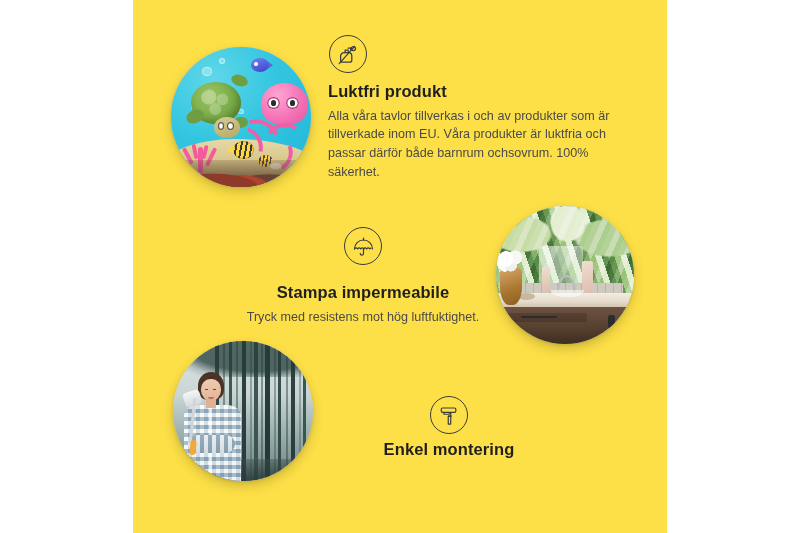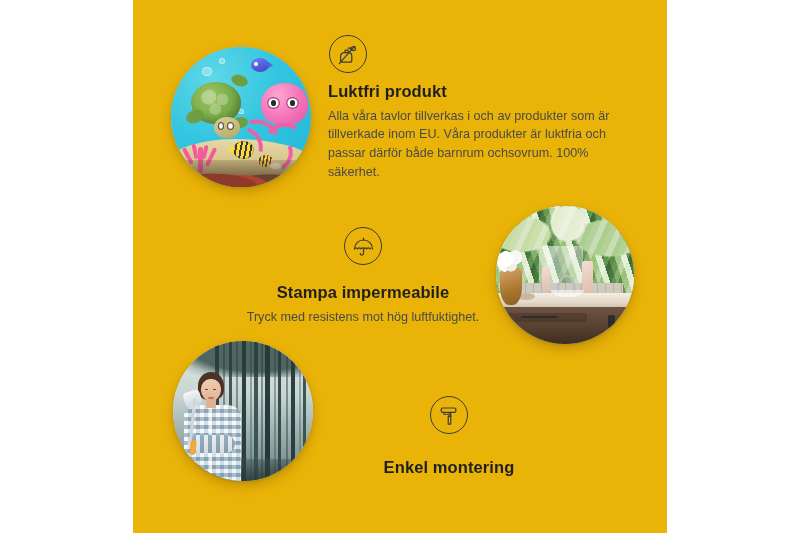--- a/index.html
+++ b/index.html
@@ -21,21 +21,21 @@
     width: 800px;
     height: 533px;
     background: #ffffff;
   }
   .panel {
     position: absolute;
     left: 133px;
     top: 0;
     width: 534px;
     height: 533px;
-    background: #eab308;
+    background: #fde047;
     overflow: hidden;
   }
 
   
   .medallion {
     position: absolute;
     border-radius: 50%;
     overflow: hidden;
     box-shadow: 0 5px 12px rgba(0,0,0,0.18), 0 1px 3px rgba(0,0,0,0.10);
     background: #cfd6d8;
@@ -377,21 +377,21 @@
   }
   #feature-waterproof .icon-badge { margin: 0 auto; }
   #feature-waterproof .f-title { margin-top: 18px; }
 
   
   #feature-mounting {
     left: 192px; top: 396px; width: 248px;
     text-align: center;
   }
   #feature-mounting .icon-badge { margin: 0 auto; }
-  #feature-mounting .f-title { margin-top: 24px; }
+  #feature-mounting .f-title { margin-top: 6px; }
 </style>
 </head>
 <body>
 
 <div class="page">
 
   <div class="panel">
 
     <div class="medallion" id="medallion-sea">
       <div class="art">

